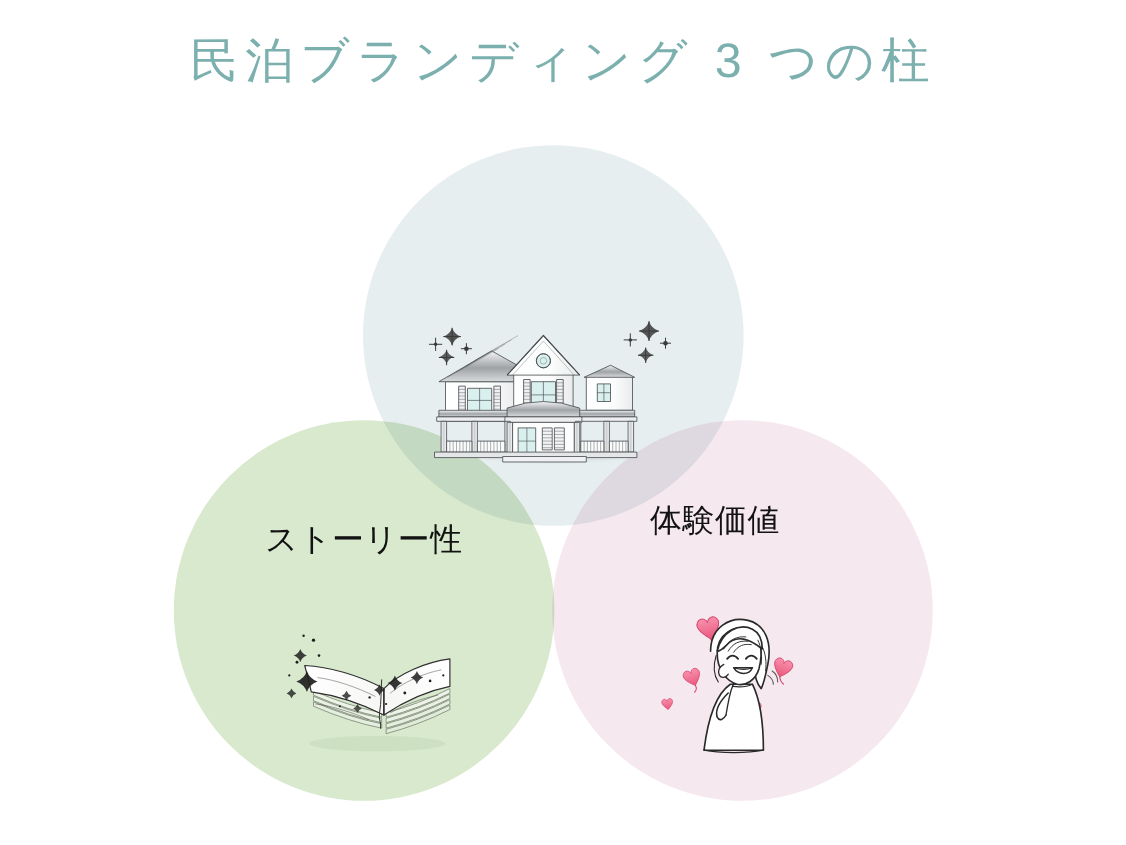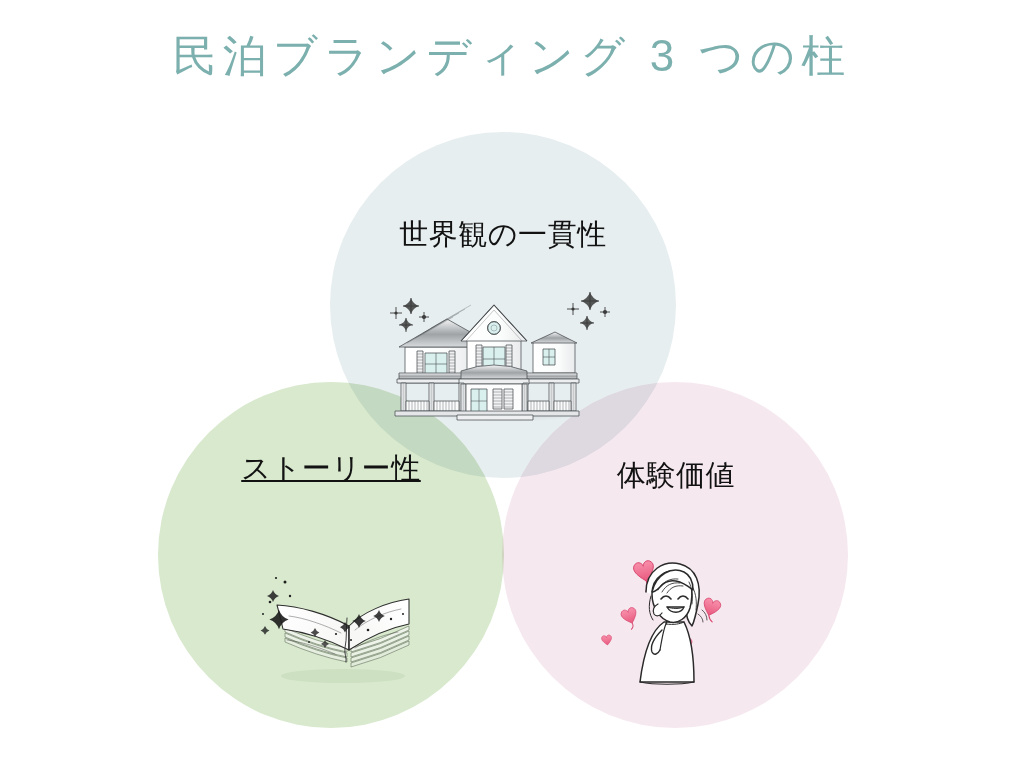--- a/index.html
+++ b/index.html
@@ -86,28 +86,28 @@
     white-space: nowrap;
     z-index: 40;
   }
   #label-top {
     left: 333px;
     top: 214px;
     width: 340px;
   }
   #label-left {
     left: 161px;
-    top: 448px;
+    top: 471px;
     width: 340px;
-    text-decoration: underline;
   }
   #label-right {
-    left: 506px;
+    left: 480px;
     top: 455px;
     width: 340px;
+    font-family: Liberation Mono, monospace;
   }
   .label .sub { display: block; }
 
   
   .art {
     position: absolute;
     z-index: 35;
   }
   #art-house { left: 383px; top: 281px; width: 243px; height: 148px; }
   #art-book  { left: 243px; top: 552px; width: 196px; height: 138px; }
@@ -423,23 +423,20 @@
           <g stroke-width="1" opacity="0.75">
             <path d="M106 62 C 109 64 111 67 111 70"></path>
             <path d="M110 58 C 113 60 115 64 115 68"></path>
           </g>
 
           <path d="M48 130 C 62 133 88 133 102 130" stroke-width="1.2"></path>
         </g>
       </svg>
     </div>
 
-    <div class="label" id="label-top">
-      <span>世界観の一貫性</span>
-    </div>
 
     <div class="label" id="label-left">
       <span>ストーリー性</span>
     </div>
 
     <div class="label" id="label-right">
       <span>体験価値</span>
     </div>
 
   </div>

